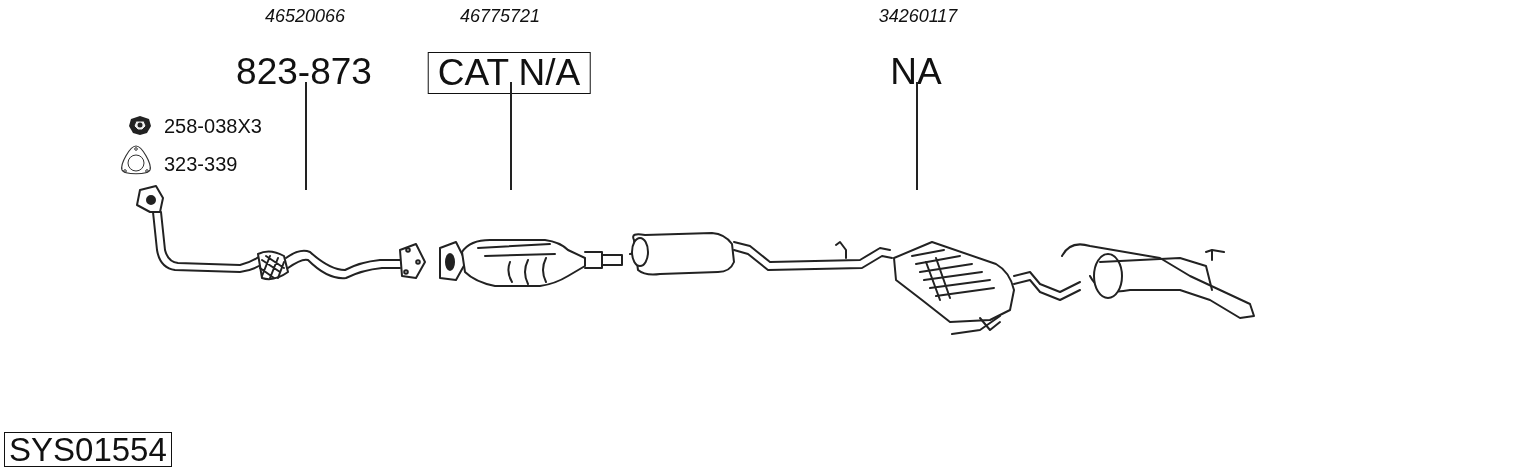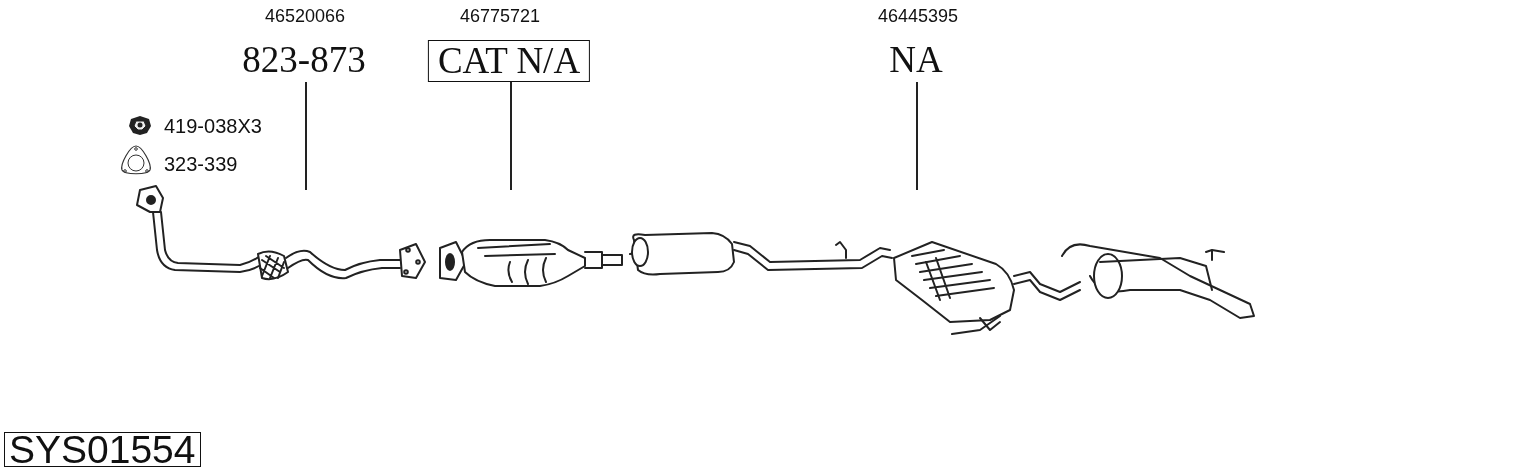--- a/index.html
+++ b/index.html
@@ -1,46 +1,46 @@
 <!DOCTYPE html>
 <html><head>
 <meta charset="utf-8">
 <style>
   html, body { margin: 0; padding: 0; background: #ffffff; }
   body { width: 1530px; height: 474px; position: relative; overflow: hidden; font-family: "Liberation Sans", sans-serif; color: #111; }
-  .oe { position: absolute; font-size: 18px; transform: translateX(-50%); top: 6px; }
-  .part { position: absolute; font-size: 37px; transform: translateX(-50%); top: 40px; line-height: 40px; white-space: nowrap; font-family: Liberation Serif, serif; }
+  .oe { position: absolute; font-size: 18px; transform: translateX(-50%); top: 6px; font-style: italic; }
+  .part { position: absolute; font-size: 37px; transform: translateX(-50%); top: 52px; line-height: 40px; white-space: nowrap; }
   .part.boxed { border: 1.5px solid #111; padding: 0 9px; }
   .leader { position: absolute; width: 2px; background: #222; }
   .acc { position: absolute; font-size: 20px; }
-  .sys { position: absolute; left: 4px; top: 432px; font-size: 39px; border: 1.5px solid #111; padding: 0 4px; line-height: 33px; }
+  .sys { position: absolute; left: 4px; top: 432px; font-size: 33px; border: 1.5px solid #111; padding: 0 4px; line-height: 33px; }
   svg.diagram { position: absolute; left: 0; top: 0; }
   .part-group { cursor: pointer; }
 </style>
 </head>
 <body>
 
 <div class="oe" style="left:305px">46520066</div>
 <div class="oe" style="left:500px">46775721</div>
-<div class="oe" style="left:918px">46445395</div>
+<div class="oe" style="left:918px">34260117</div>
 
 <div class="part" style="left:304px">823-873</div>
 <div class="part boxed" style="left:509px">CAT N/A</div>
 <div class="part" style="left:916px">NA</div>
 
 <div class="leader" style="left:305px; top:82px; height:108px"></div>
 <div class="leader" style="left:510px; top:82px; height:108px"></div>
 <div class="leader" style="left:916px; top:82px; height:108px"></div>
 
 <svg style="position:absolute;left:127px;top:114px" width="26" height="22" viewBox="0 0 26 22">
   <path d="M13 2 L22 5 L24 12 L20 19 L13 21 L6 19 L2 12 L4 5 Z" fill="#222"></path>
   <path d="M9 7 L17 7 L19 12 L15 16 L11 16 L7 12 Z" fill="#eee" stroke="#222" stroke-width="1"></path>
   <circle cx="13" cy="11" r="2.5" fill="#222"></circle>
 </svg>
-<div class="acc" style="left:164px; top:115px">419-038X3</div>
+<div class="acc" style="left:164px; top:115px">258-038X3</div>
 
 <svg style="position:absolute;left:118px;top:144px" width="36" height="32" viewBox="0 0 36 32">
   <path d="M18 2 C24 2 34 20 32 26 C30 31 6 31 4 26 C2 20 12 2 18 2 Z" fill="#fff" stroke="#333" stroke-width="1.2"></path>
   <circle cx="18" cy="19" r="8" fill="#fff" stroke="#333" stroke-width="1"></circle>
   <circle cx="18" cy="5" r="1.3" fill="none" stroke="#333"></circle>
   <circle cx="7" cy="27" r="1.3" fill="none" stroke="#333"></circle>
   <circle cx="29" cy="27" r="1.3" fill="none" stroke="#333"></circle>
 </svg>
 <div class="acc" style="left:164px; top:153px">323-339</div>
 

